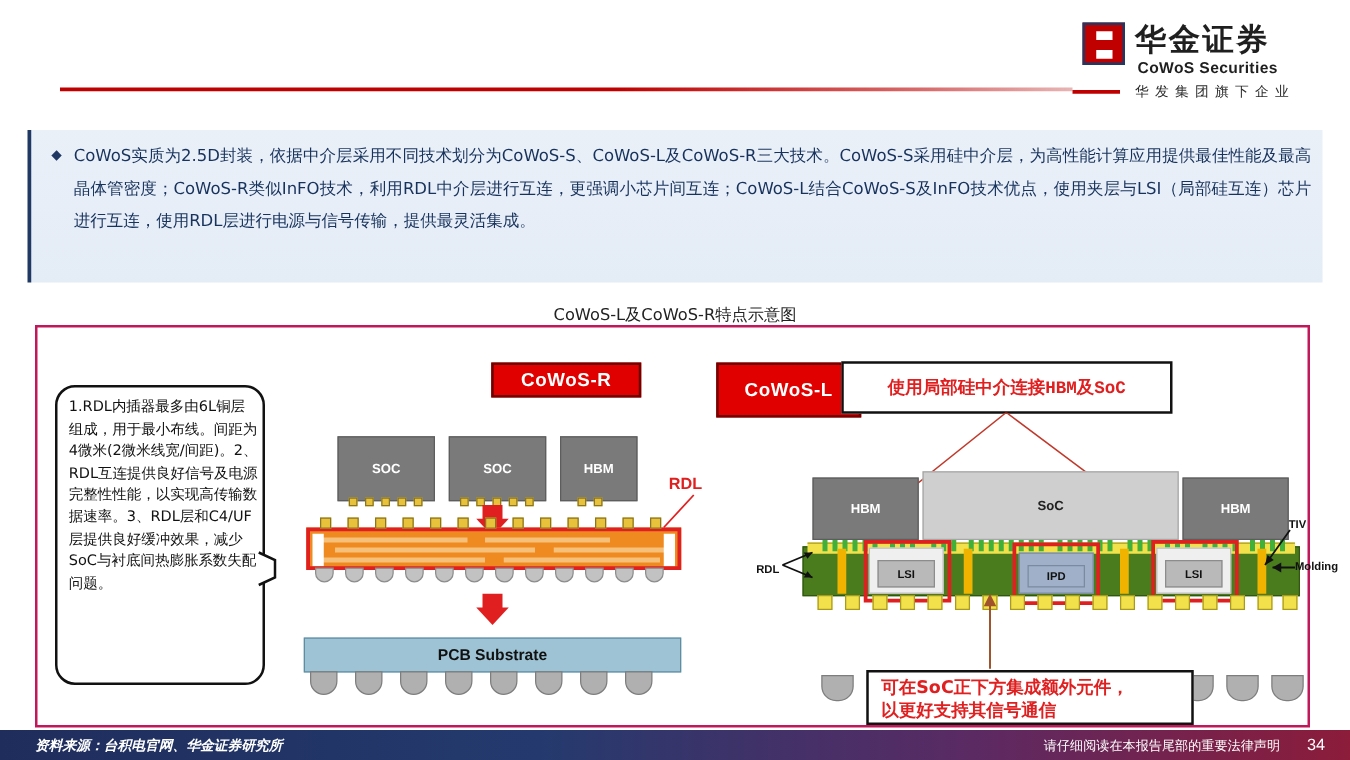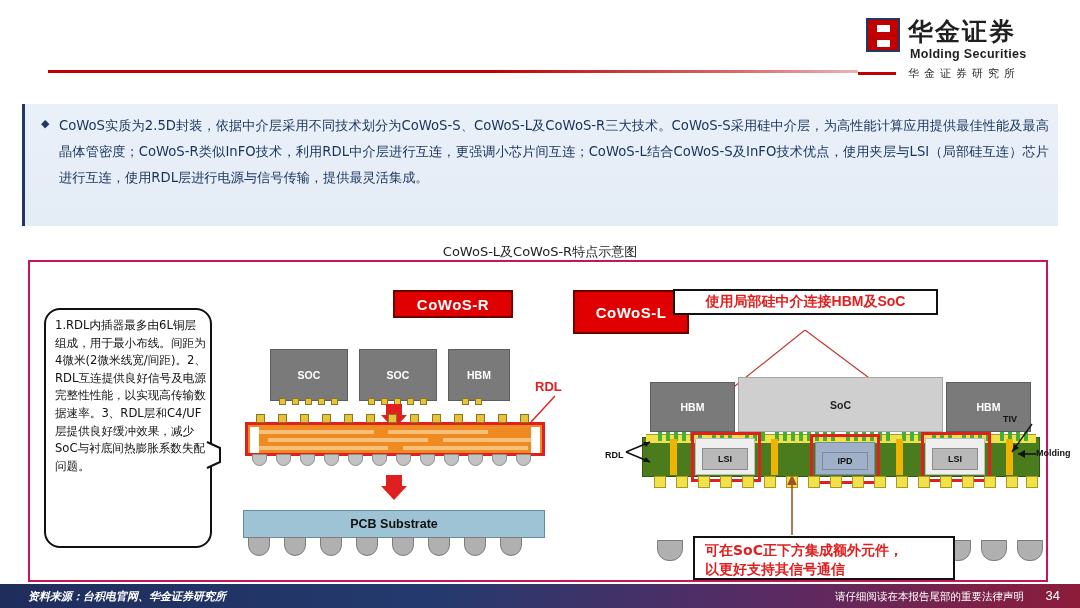--- a/index.html
+++ b/index.html
@@ -145,25 +145,25 @@
     border-radius: 0 0 12px 12px;
   }
   .micro-ball {
     position: absolute; width: 15px; height: 12px;
     background: #c2c2c2; border: 1px solid #8d8d8d;
     border-radius: 0 0 9px 9px;
   }
 
   
   #callout-top {
-    position: absolute; left: 643px; top: 27px; width: 265px; height: 26px;
+    position: absolute; left: 643px; top: 27px; width: 265px; height: 42px;
     border: 2px solid #111; background: #fff;
     display: flex; align-items: center; justify-content: center;
     color: #e02020; font-size: 14px; font-weight: bold;
-    font-family: Liberation Sans, sans-serif;
+    font-family: Liberation Mono, monospace;
   }
   #callout-bottom {
     position: absolute; left: 663px; top: 274px; width: 262px; height: 44px;
     border: 2px solid #111; background: #fff;
     padding: 3px 0 0 10px;
     color: #e02020; font-size: 14px; font-weight: bold; line-height: 19px;
     font-family: "DejaVu Sans", sans-serif;
   }
 
   #l-substrate {
@@ -210,22 +210,22 @@
 </head>
 <body>
 
 <div id="slide-header">
   <div id="title-rule"></div>
 
   <div id="brand-logo">
     <div id="logo-dash"></div>
     <div id="logo-mark"></div>
     <div id="logo-cn">华金证券</div>
-    <div id="logo-en">Molding Securities</div>
-    <div id="logo-tagline">华金证券研究所</div>
+    <div id="logo-en">CoWoS Securities</div>
+    <div id="logo-tagline">华发集团旗下企业</div>
   </div>
 </div>
 
 <div id="summary-box">
   <div id="summary-bullet">◆</div>
   <div id="summary-text">CoWoS实质为2.5D封装，依据中介层采用不同技术划分为CoWoS-S、CoWoS-L及CoWoS-R三大技术。CoWoS-S采用硅中介层，为高性能计算应用提供最佳性能及最高晶体管密度；CoWoS-R类似InFO技术，利用RDL中介层进行互连，更强调小芯片间互连；CoWoS-L结合CoWoS-S及InFO技术优点，使用夹层与LSI（局部硅互连）芯片进行互连，使用RDL层进行电源与信号传输，提供最灵活集成。</div>
 </div>
 
 <div id="figure-caption">CoWoS-L及CoWoS-R特点示意图</div>
 
@@ -446,21 +446,21 @@
   </div>
 
   <div class="small-label" style="left:575px;top:188px;">RDL</div>
   <svg style="position:absolute;left:594px;top:176px;width:30px;height:30px;" viewBox="0 0 30 30">
     <line x1="2" y1="14" x2="26" y2="4" stroke="#111" stroke-width="1.5"></line>
     <line x1="2" y1="14" x2="26" y2="24" stroke="#111" stroke-width="1.5"></line>
     <polygon points="26,4 19,4 22,9" fill="#111"></polygon>
     <polygon points="26,24 19,24 22,19" fill="#111"></polygon>
   </svg>
 
-  <div class="small-label" style="left:945px;top:152px;padding-left:28px;">TIV</div>
+  <div class="small-label" style="left:1001px;top:152px;">TIV</div>
   <svg style="position:absolute;left:976px;top:160px;width:30px;height:34px;" viewBox="0 0 30 34">
     <line x1="26" y1="2" x2="6" y2="30" stroke="#111" stroke-width="1.4"></line>
     <polygon points="6,30 8,22 13,26" fill="#111"></polygon>
   </svg>
 
   <div class="small-label" style="left:1006px;top:186px;">Molding</div>
   <svg style="position:absolute;left:986px;top:184px;width:22px;height:16px;" viewBox="0 0 22 16">
     <line x1="20" y1="8" x2="2" y2="8" stroke="#111" stroke-width="1.5"></line>
     <polygon points="2,8 9,4 9,12" fill="#111"></polygon>
   </svg>

